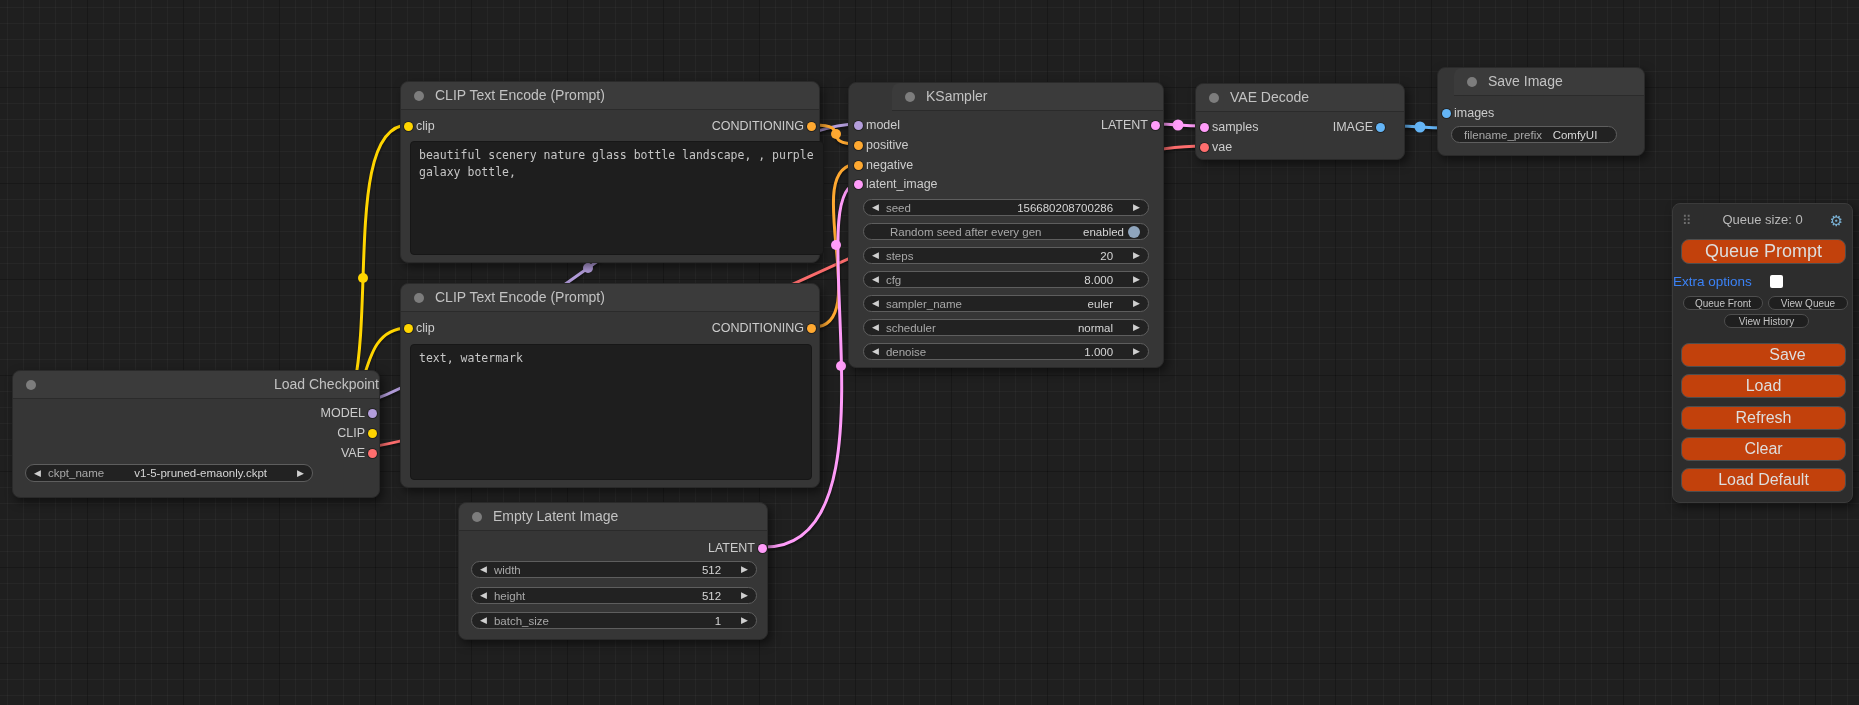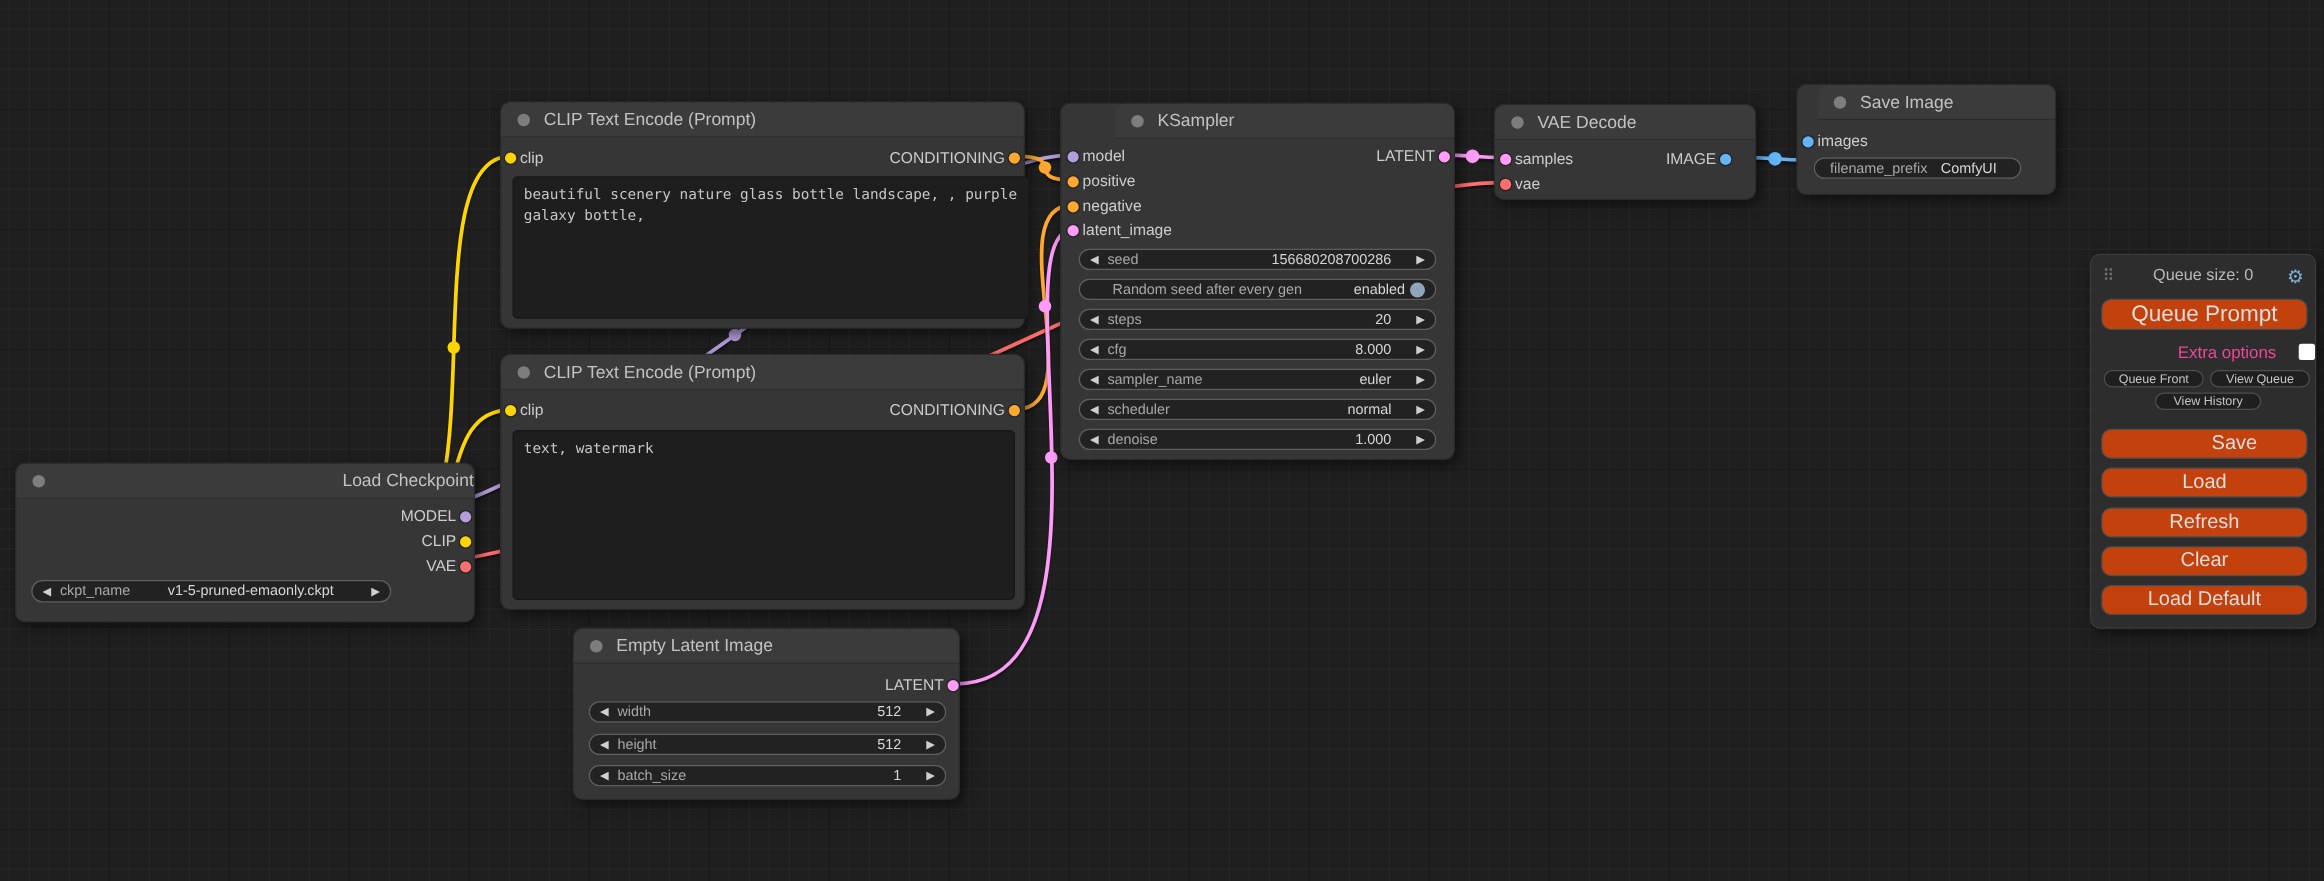--- a/index.html
+++ b/index.html
@@ -47,21 +47,21 @@
   .qgear{position:absolute;right:9px;top:0px;font-size:15px;}
   .qbtn{position:absolute;left:8px;width:165px;height:24px;background:#c2410c;
         border:1px solid #4e4e4e;border-radius:8px;color:#dedede;font-size:16px;
         display:flex;align-items:center;justify-content:center;box-sizing:border-box;
         font-family:"Liberation Sans", sans-serif;}
   .qbtn.big{font-size:18px;height:25px;}
   .qsmall{position:absolute;height:14px;background:#1f1f1f;border:1px solid #4e4e4e;
           border-radius:8px;color:#c4c4c4;font-size:10px;display:flex;align-items:center;
           justify-content:center;box-sizing:border-box;}
   .extra{position:absolute;left:0;top:70px;width:100%;display:flex;align-items:center;
-         justify-content:flex-end;gap:18px;font-size:13.5px;color:#ec4899;}
+         justify-content:flex-start;gap:18px;font-size:13.5px;color:#3b82f6;}
   .checkbox{width:13px;height:13px;background:#ffffff;border-radius:2px;}
 </style>
 </head>
 <body>
 
 <div id="canvas">
 
   <svg id="wires" width="1859" height="705">
     <path d="M318 412 C 453 412, 723 124, 858 124" stroke="#B39DDB"></path>
     <path d="M318 432 C 398 432, 328 125, 408 125" stroke="#FFD500"></path>

